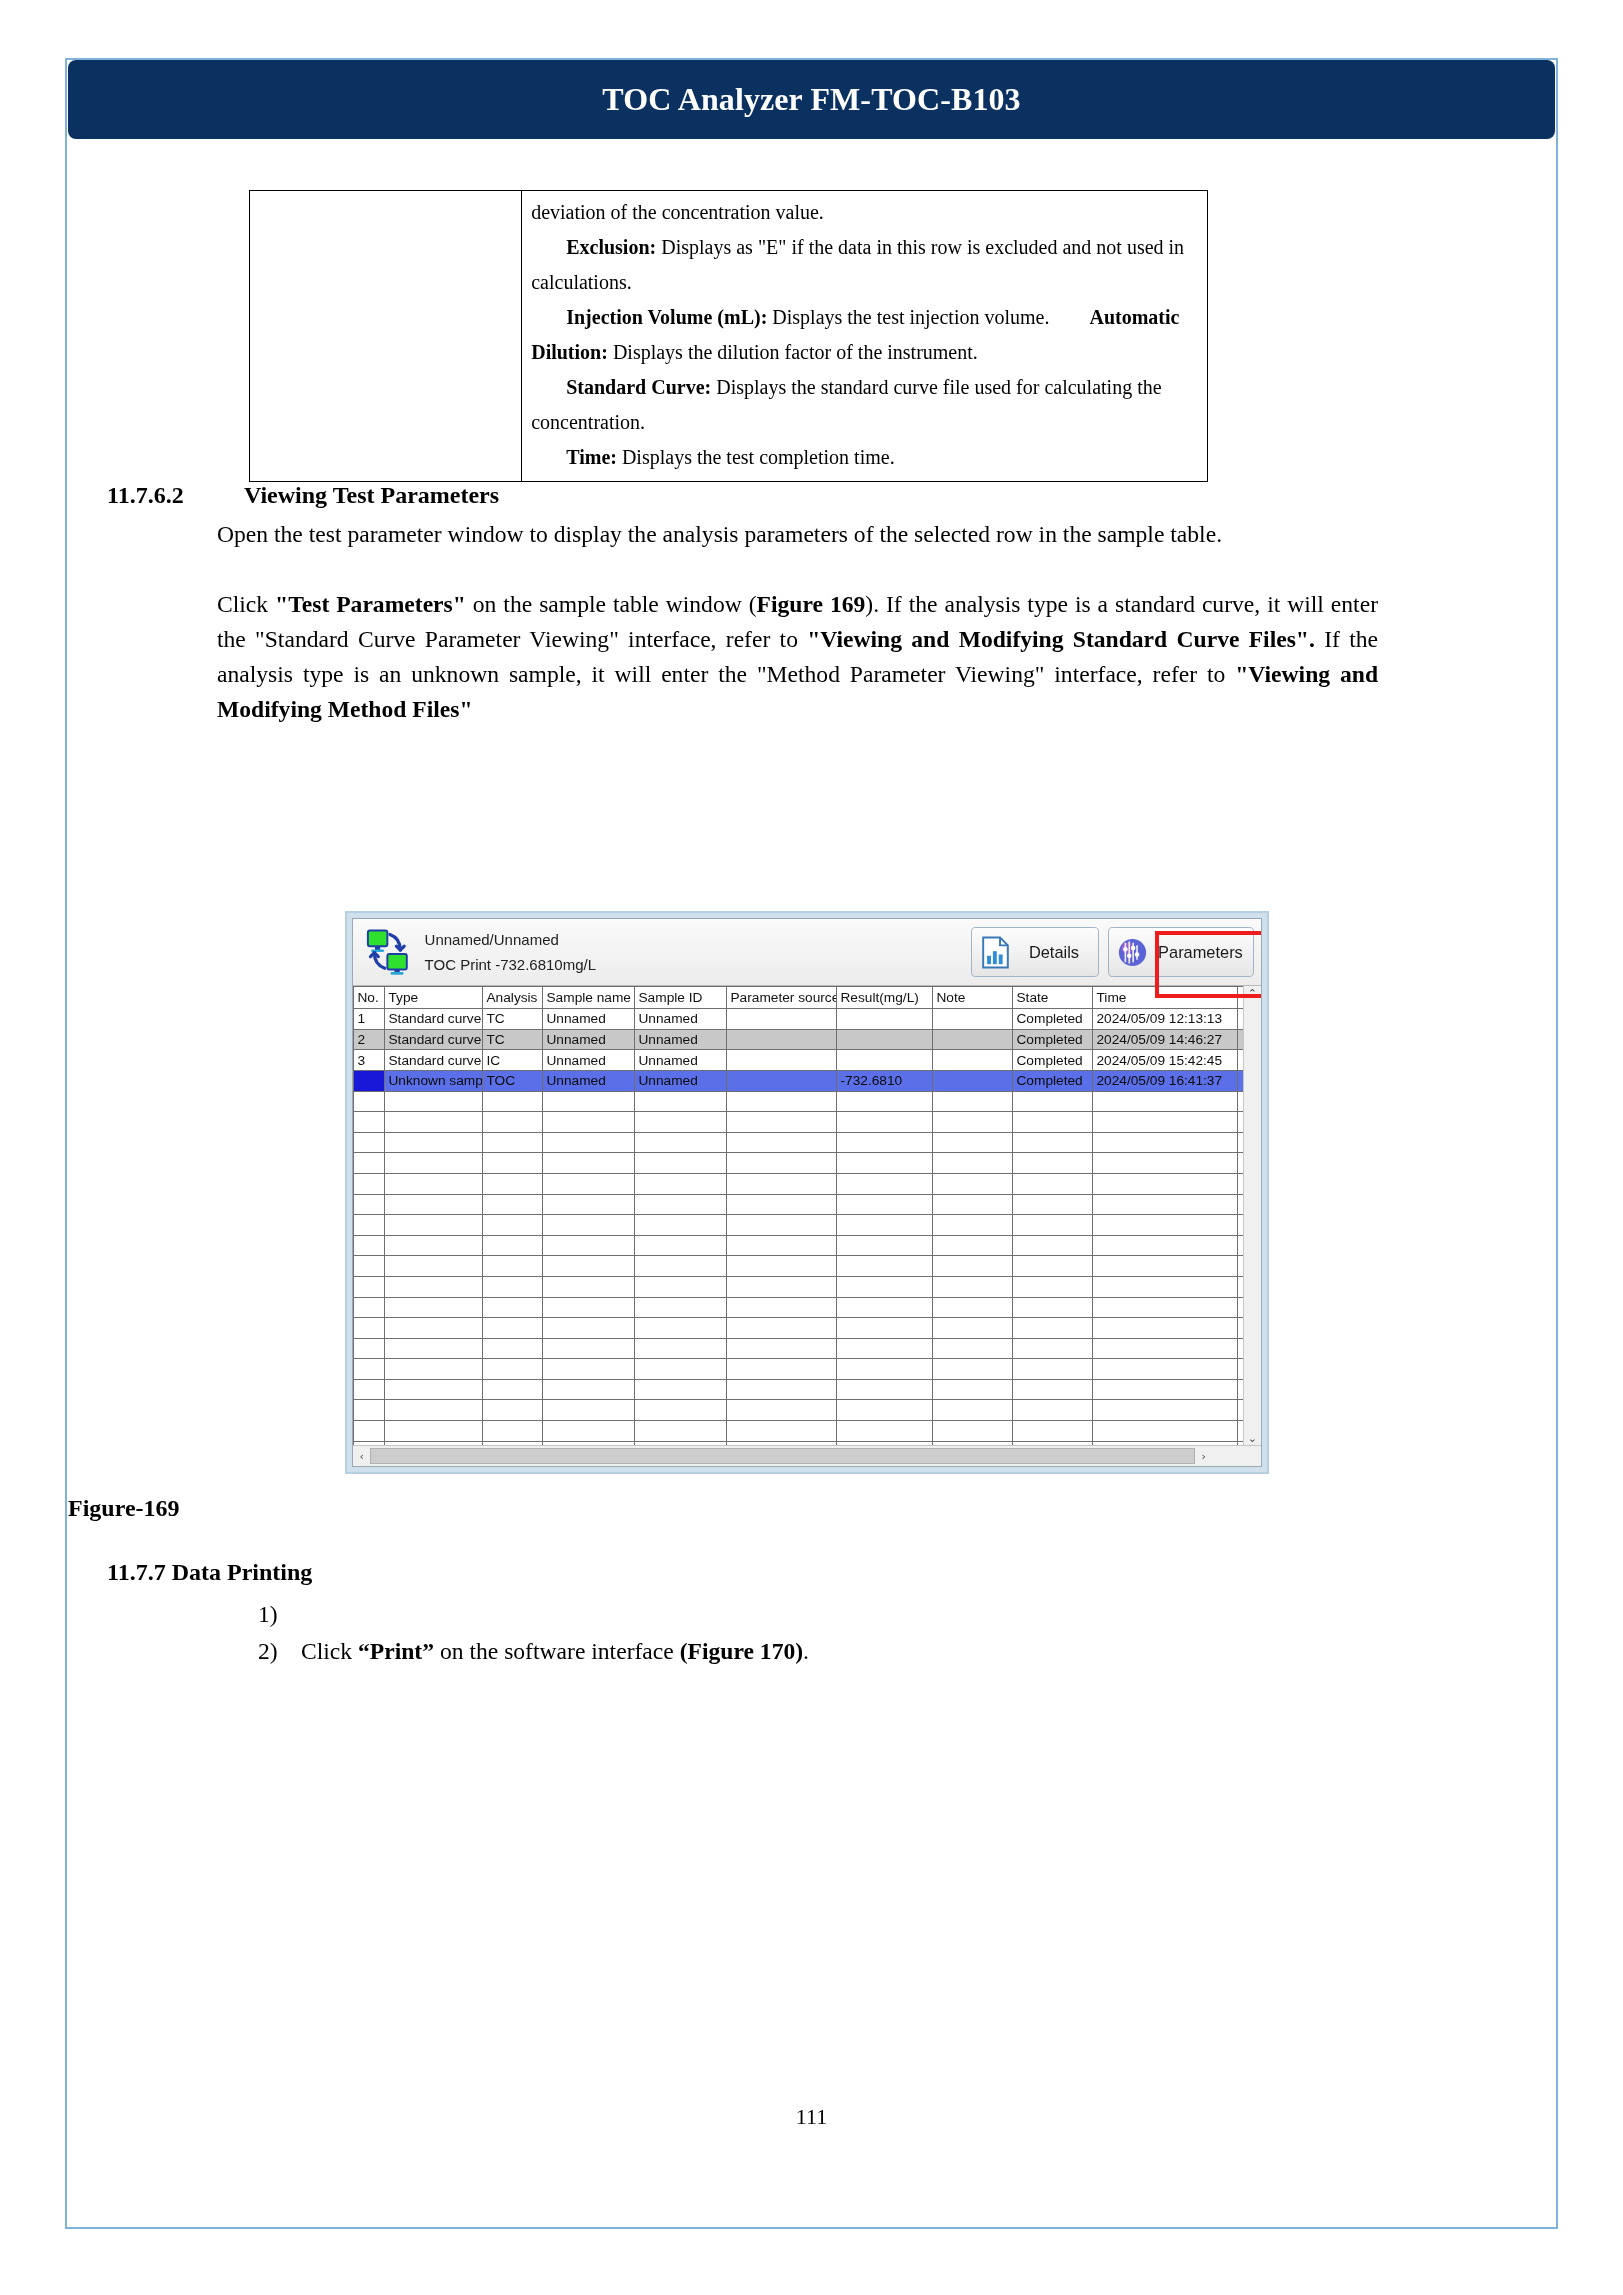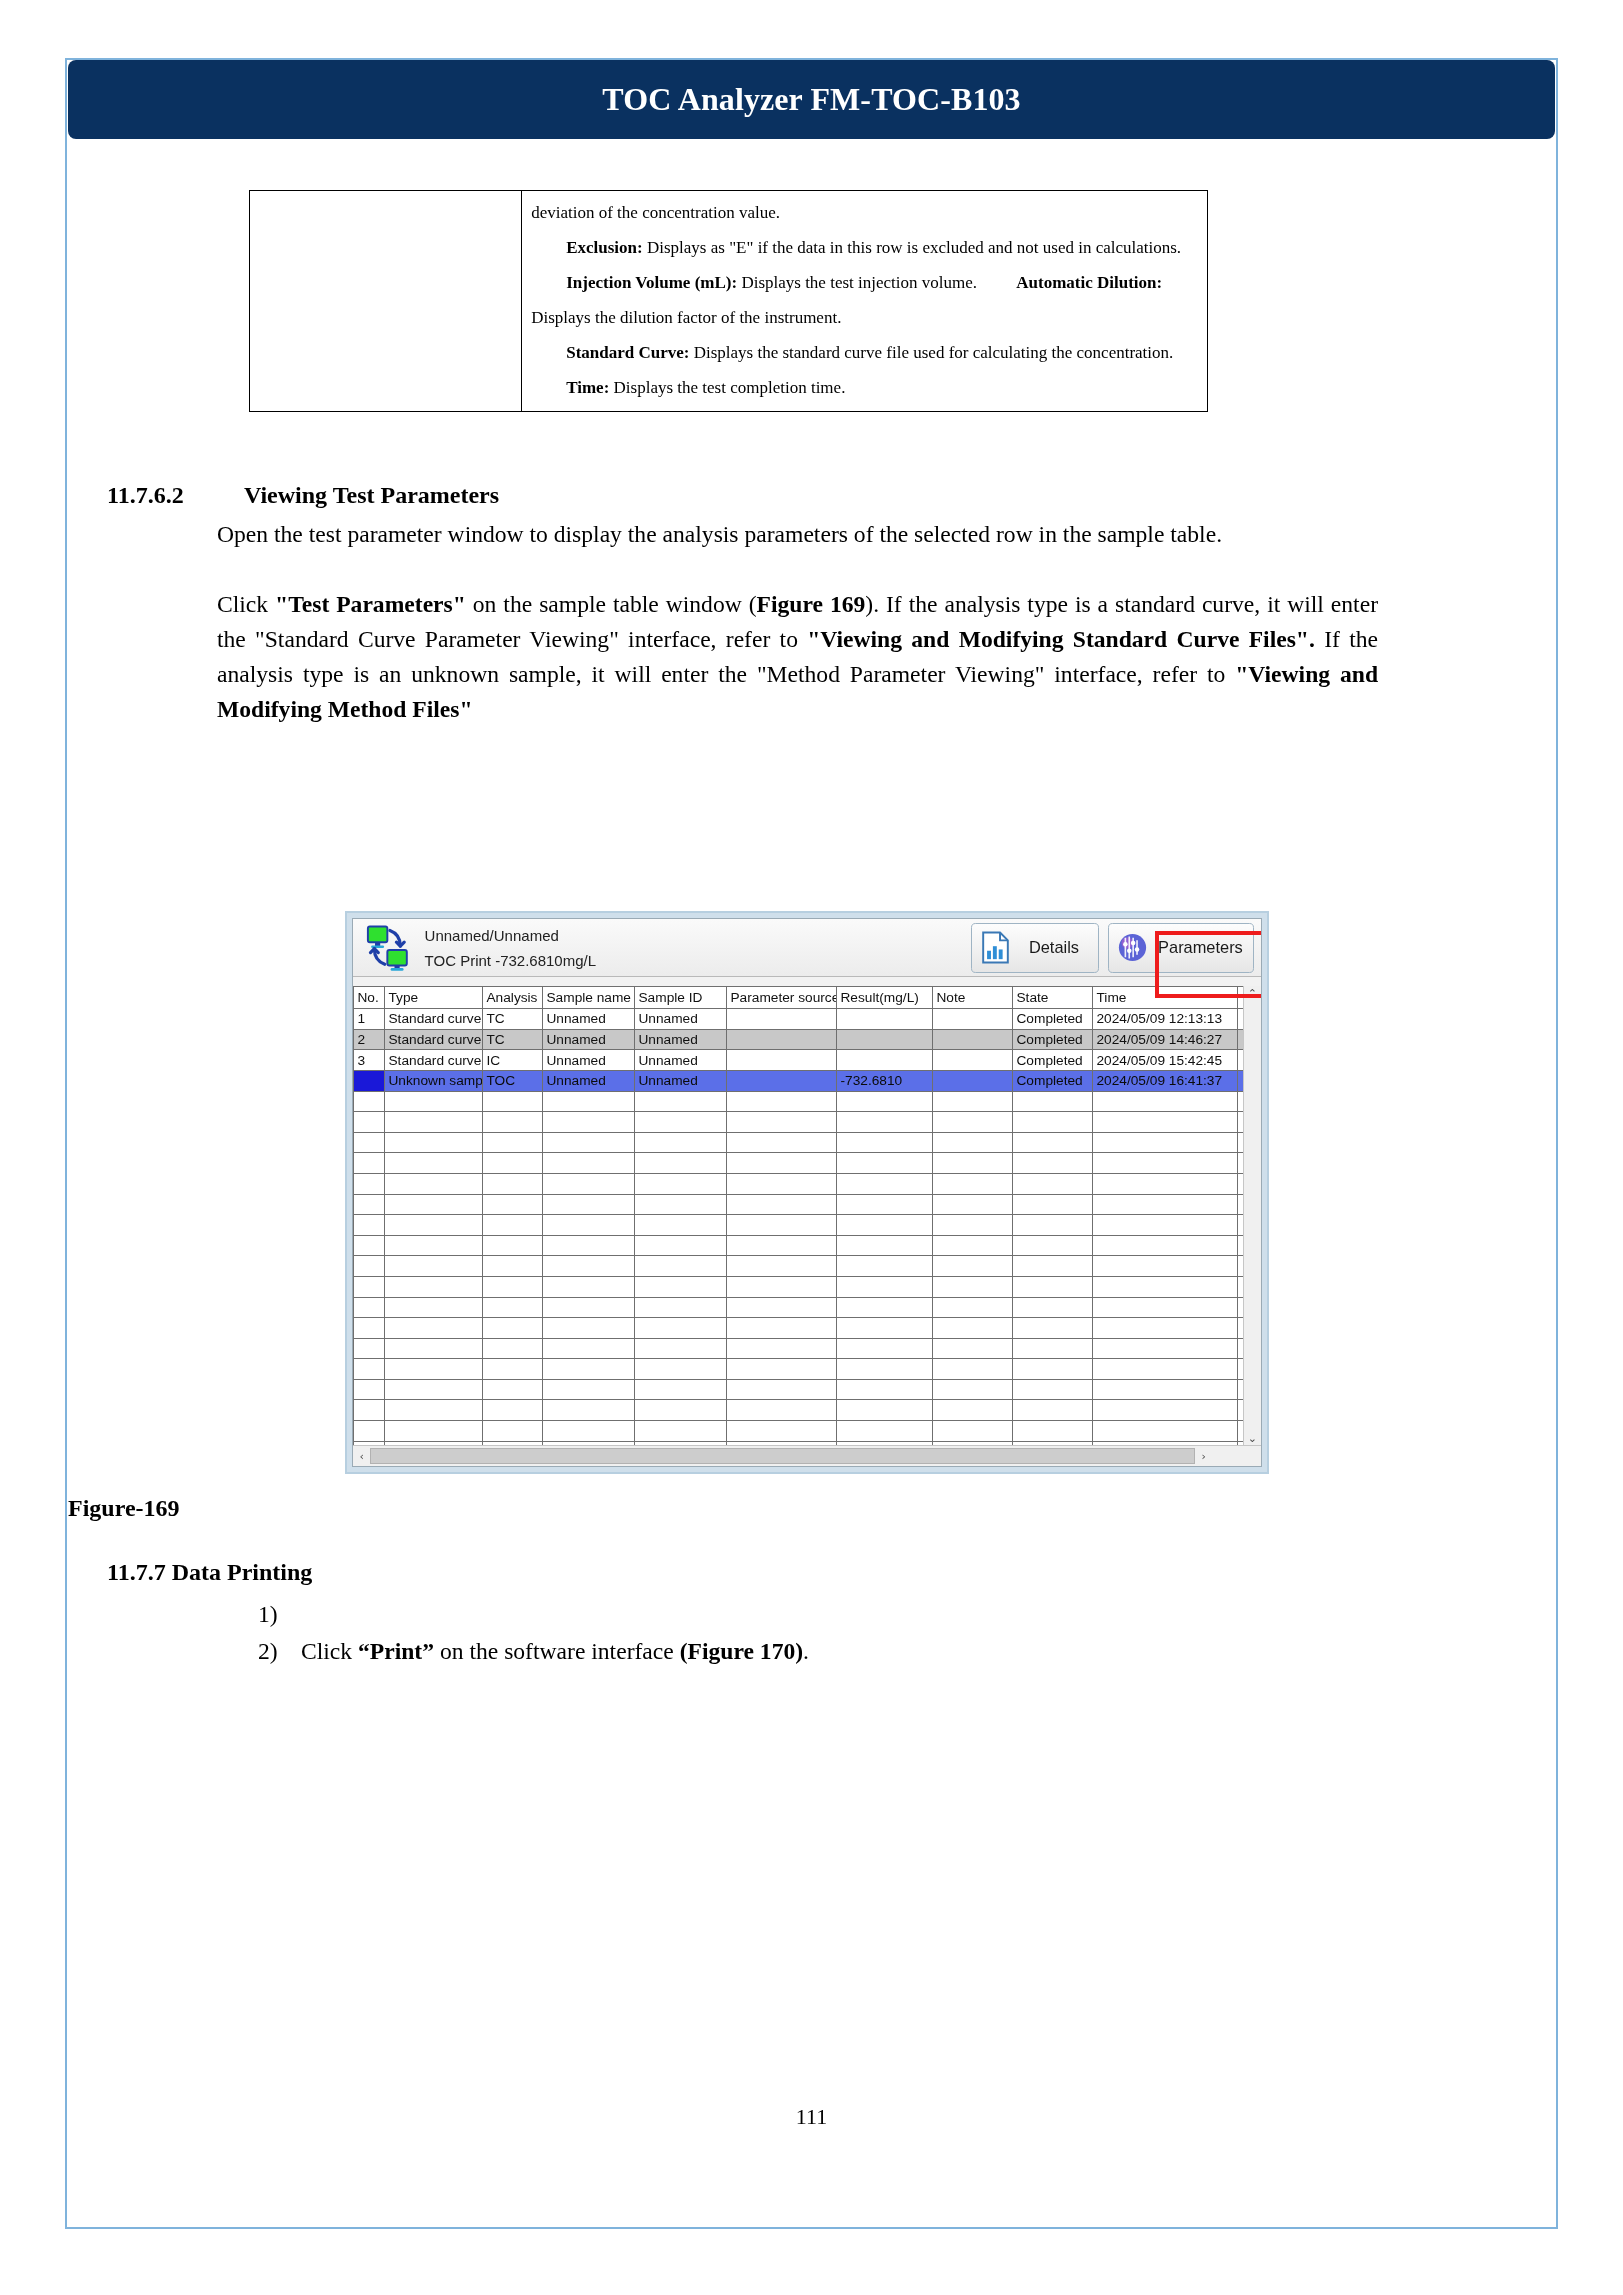--- a/index.html
+++ b/index.html
@@ -66,21 +66,21 @@
     table-layout: fixed;
   }
   .def-table td {
     border: 1.3px solid #000000;
     vertical-align: top;
     padding: 0;
   }
   .def-table .col-left { width: 271px; }
   .def-table .col-right { width: 668px; padding: 3.9px 7.9px 6.5px 9.2px; }
   .def-line {
-    font-size: 17px;
+    font-size: 20px;
     line-height: 35px;
     color: #000;
   }
   .def-line b { font-weight: bold; margin-left: 35px; }
 
   
   .h3 {
     position: absolute;
     font-size: 24px;
     font-weight: bold;
@@ -137,21 +137,21 @@
     height: 100%;
     background: #f2f2f2;
     border: 0.7px solid #9aaab5;
     box-sizing: border-box;
     overflow: hidden;
   }
 
   
   .sw-toolbar {
     position: relative;
-    height: 58px;
+    height: 67px;
     background: linear-gradient(#fafafa, #ececec);
     border-bottom: 0.7px solid #b9b9b9;
     display: flex;
     align-items: center;
     padding: 0 6.5px;
     box-sizing: border-box;
   }
   .sw-icon-sync {
     width: 48px;
     height: 48px;

